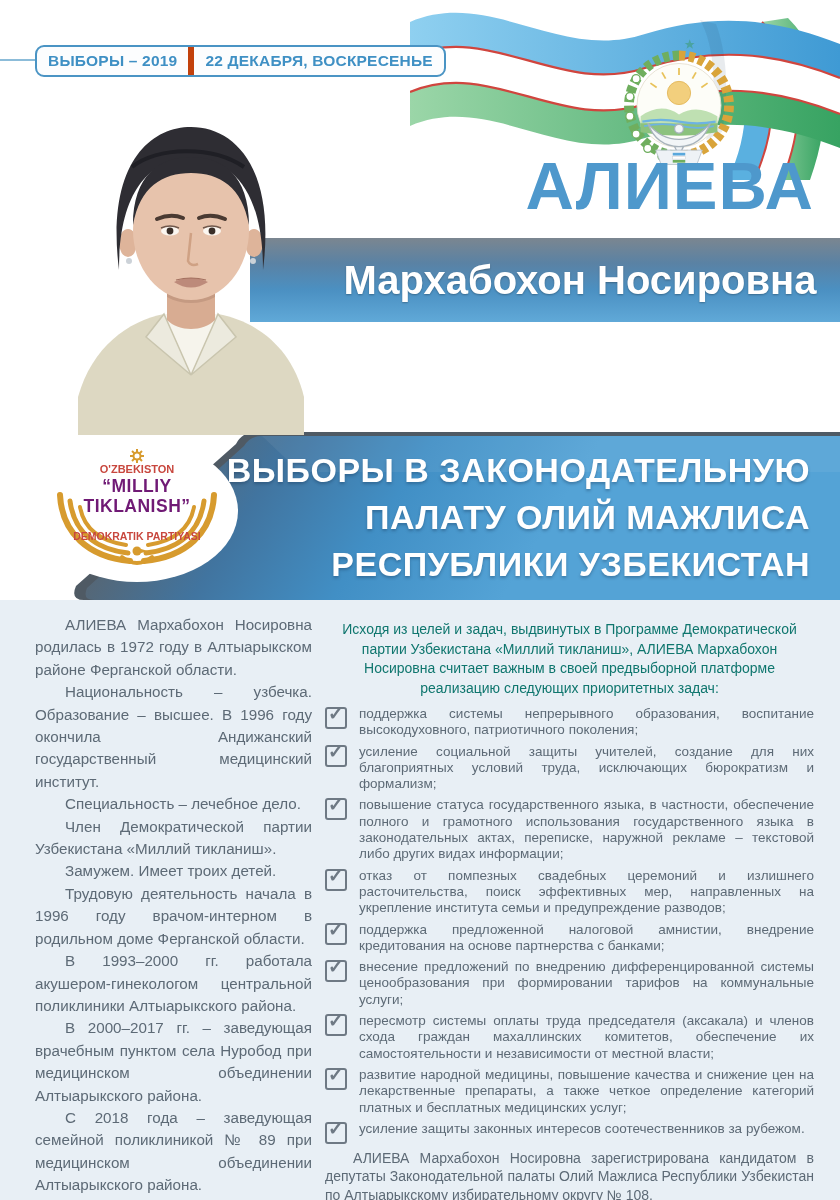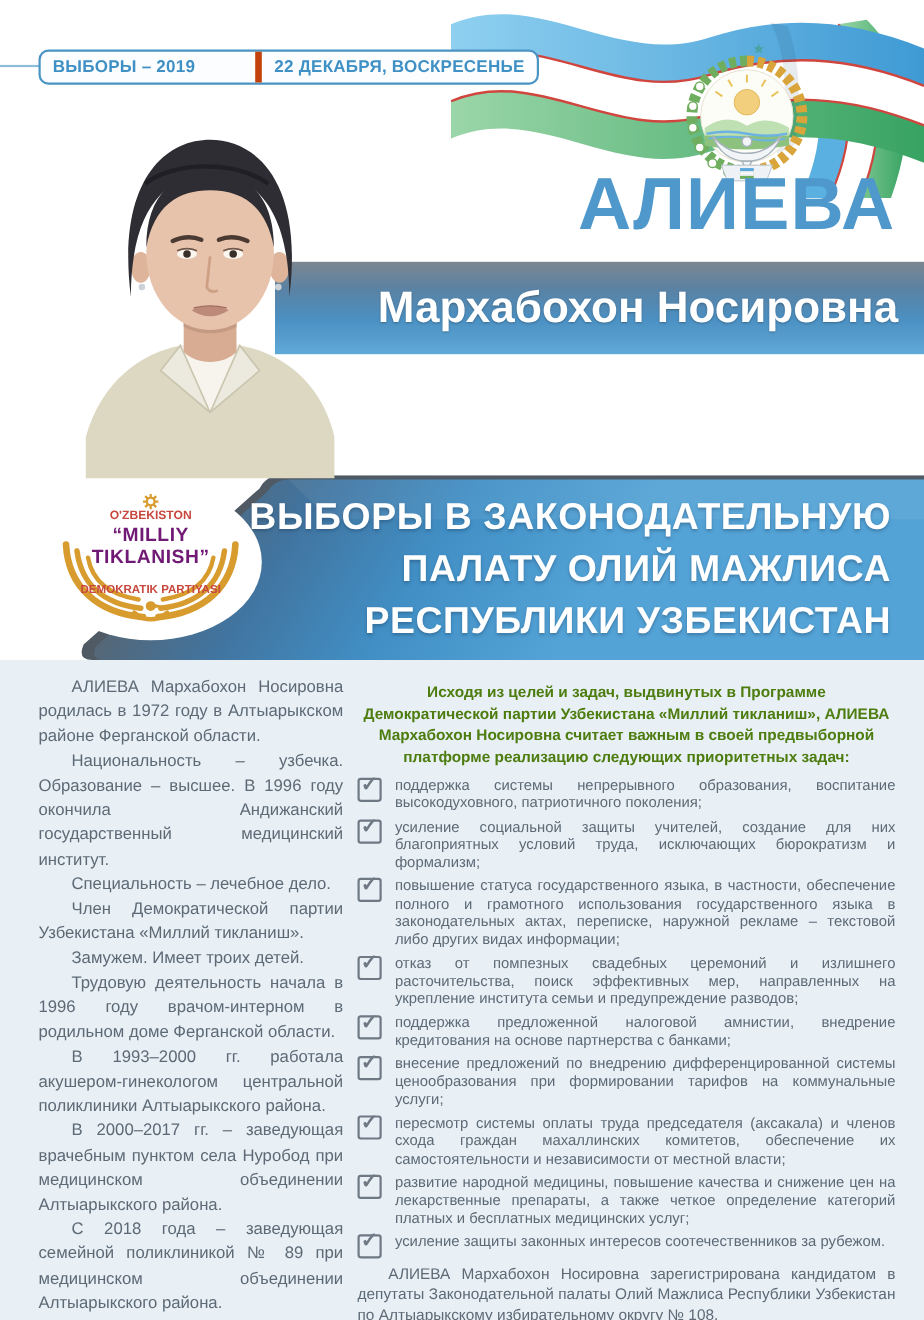--- a/index.html
+++ b/index.html
@@ -2,21 +2,21 @@
 <html lang="ru"><head>
 <meta charset="utf-8">
 <style>
   html,body{margin:0;padding:0;background:#ffffff;}
   .poster{position:relative;width:840px;height:1200px;background:#ffffff;overflow:hidden;
           font-family:"Liberation Sans", sans-serif;}
 
   
   .header-line{position:absolute;left:0;top:59px;width:540px;height:2px;background:#8cbcd9;z-index:0;}
   .badge{position:absolute;left:35px;top:45px;display:flex;align-items:stretch;background:#fcfdfe;
-         border:2px solid #4a94c4;border-radius:9px;z-index:3;height:28px;gap:44px;}
+         border:2px solid #4a94c4;border-radius:9px;z-index:3;height:28px;}
   .badge-cell{display:flex;align-items:center;padding:0 11px;font-weight:bold;font-size:15.5px;
               color:#3f90c4;letter-spacing:.2px;white-space:nowrap;}
   .badge-cell + .badge-cell{border-left:6px solid #c2410c;}
 
   .ribbon{position:absolute;right:0;top:0;width:430px;height:185px;z-index:1;}
   .emblem{position:absolute;left:612px;top:34px;width:134px;height:134px;z-index:2;}
 
   
   .photo{position:absolute;left:72px;top:75px;width:238px;height:360px;z-index:2;}
   .surname{position:absolute;right:26px;top:152px;font-size:67px;font-weight:bold;color:#4e98cc;
@@ -46,22 +46,22 @@
   .logo-text .l1{font-size:11px;font-weight:bold;color:#c8473e;margin-bottom:3px;}
   .logo-text .l2,.logo-text .l3{font-size:17.5px;font-weight:bold;color:#701a75;letter-spacing:.5px;margin-bottom:2px;}
   .logo-text .l4{font-size:10.5px;font-weight:bold;color:#c8473e;margin-top:16px;}
 
   
   .body-bg{position:absolute;left:0;top:600px;width:840px;height:600px;background:#e8eff5;}
   .bio{position:absolute;left:35px;top:614px;width:277px;z-index:2;}
   .bio p{margin:0;text-indent:30px;text-align:justify;font-size:15.2px;line-height:22.4px;color:#5d6a76;}
 
   .platform{position:absolute;left:325px;top:620px;width:489px;z-index:2;}
-  .platform .intro{margin:0 0 8px 0;font-weight:bold;text-align:center;font-size:14px;
-       line-height:19.5px;color:#4d7c0f;}
+  .platform .intro{margin:0 0 8px 0;font-weight:normal;text-align:center;font-size:14px;
+       line-height:19.5px;color:#0f766e;}
   .item{display:flex;margin-bottom:5px;}
   .cbx{width:18px;height:18px;border:2.5px solid #6e7984;border-radius:3px;flex:none;
        margin-right:12px;margin-top:1px;position:relative;}
   .cbx span{position:absolute;left:1px;top:-5px;font-size:19px;font-weight:bold;color:#6e7984;line-height:1;}
   .item p{margin:0;width:458px;font-size:13.5px;line-height:16.3px;text-align:justify;color:#5d6a76;}
   .outro{margin:4px 0 0 0;text-indent:28px;text-align:justify;font-size:14px;line-height:18.6px;color:#5d6a76;}
 </style>
 </head>
 <body>
 

